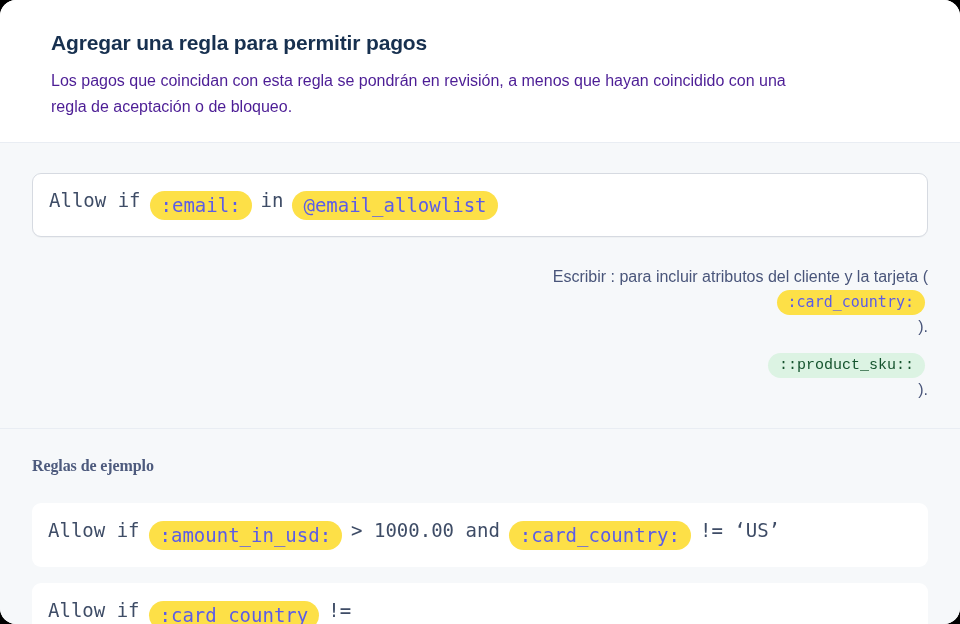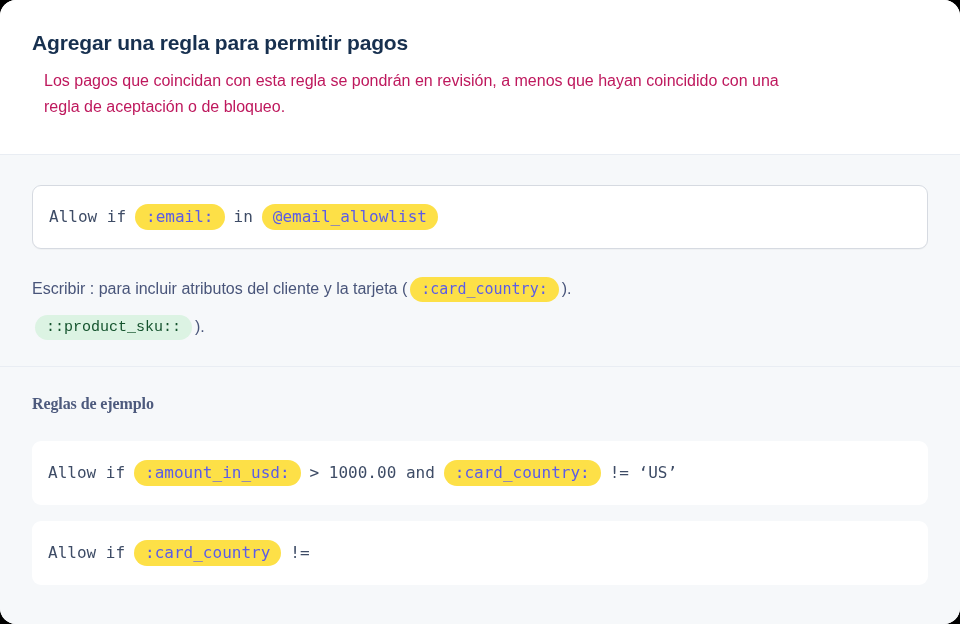--- a/index.html
+++ b/index.html
@@ -20,36 +20,36 @@
     width: 960px;
     height: 624px;
     background: #ffffff;
     border-radius: 16px;
     overflow: hidden;
     box-sizing: border-box;
   }
 
   
   .header {
-    padding: 30px 32px 22px 32px;
+    padding: 30px 32px 22px 51px;
     background: #ffffff;
   }
   .header-title {
     font-size: 21px;
     font-weight: bold;
     color: #17304f;
     letter-spacing: -0.15px;
     margin: 0 0 12px 0;
     line-height: 1.25;
   }
   .header-desc {
     font-size: 16px;
-    color: #be185d;
+    color: #4c1d95;
     line-height: 1.62;
-    margin: 12px;
+    margin: 0;
     max-width: 760px;
   }
 
   .divider {
     height: 1px;
     background: #e9edf3;
     width: 100%;
   }
 
   
@@ -65,25 +65,24 @@
     height: 64px;
     display: flex;
     align-items: center;
     padding: 0 16px;
     box-sizing: border-box;
     box-shadow: 0 1px 1px rgba(16,24,40,0.03);
   }
 
   .code {
     font-family: "DejaVu Sans Mono", "Liberation Mono", monospace;
-    font-size: 16px;
+    font-size: 19px;
     color: #3e4c66;
     white-space: pre;
     display: flex;
-    align-items: center;
     line-height: 1;
   }
 
   .pill {
     display: inline-block;
     font-family: "DejaVu Sans Mono", "Liberation Mono", monospace;
     border-radius: 999px;
     padding: 5px 11px;
     line-height: 1;
     white-space: pre;
@@ -104,20 +103,21 @@
   .hints {
     margin-top: 28px;
   }
   .hint-row {
     font-size: 16px;
     color: #49557a;
     display: flex;
     align-items: flex-end;
     flex-wrap: nowrap;
     line-height: 1.55;
+    flex-direction: column;
   }
   .hint-row + .hint-row { margin-top: 13px; }
   .hint-pill {
     font-size: 15px;
     margin: 0 3px;
   }
 
   
   .examples-section {
     background: #f6f8fa;

